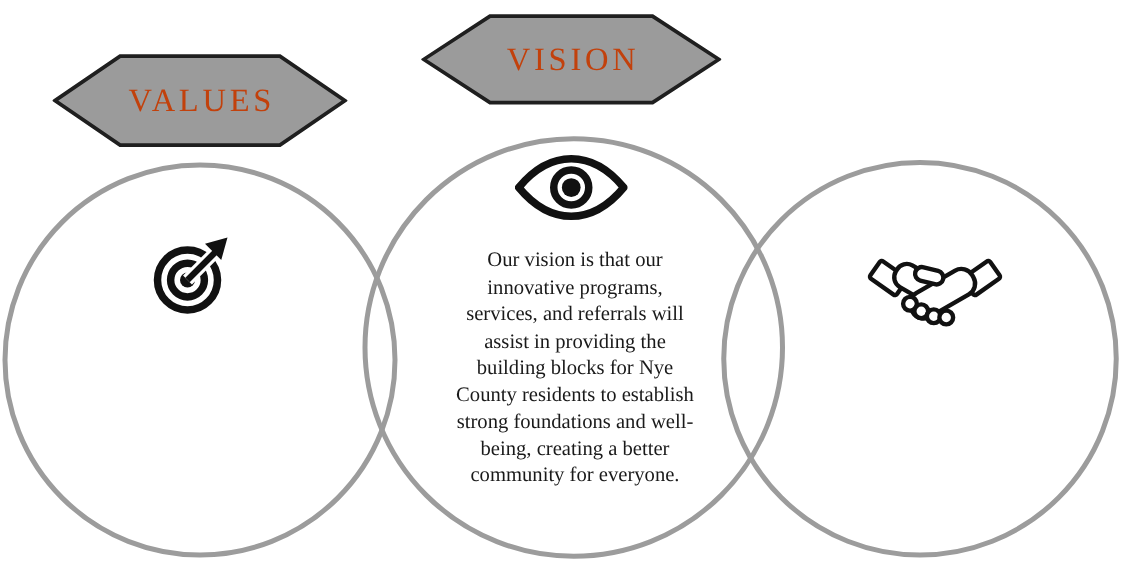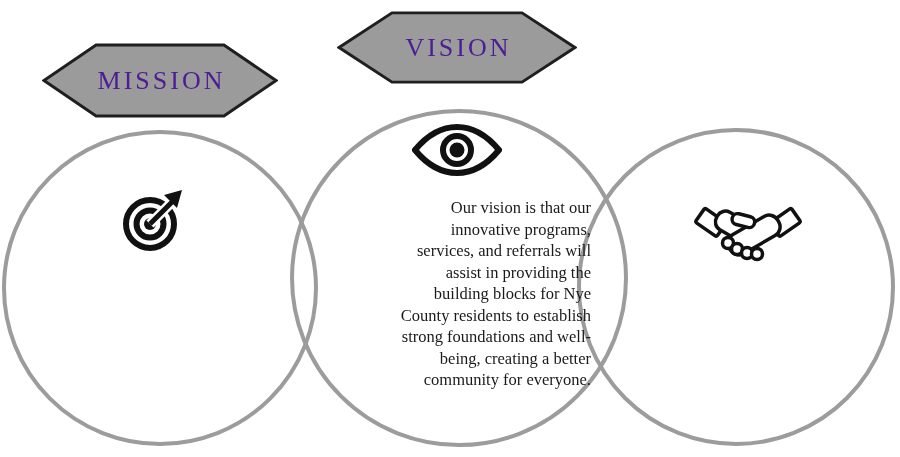--- a/index.html
+++ b/index.html
@@ -10,54 +10,54 @@
   
   .ring{position:absolute;border:4px solid #9c9c9c;border-radius:50%;box-sizing:border-box;background:transparent;}
   .ring.mission{left:2px;top:130px;width:316px;height:316px;}
   .ring.vision{left:290px;top:109px;width:338px;height:338px;}
   .ring.values{left:577px;top:128px;width:318px;height:318px;}
   
   .hex{position:absolute;}
   .hex svg{position:absolute;left:0;top:0;width:100%;height:100%;}
   .hex .hex-label{
     position:absolute;inset:0;display:flex;align-items:center;justify-content:center;
-    color:#4c1d95;font-size:26px;letter-spacing:3px;padding-left:3px;
+    color:#c2410c;font-size:26px;letter-spacing:3px;padding-left:3px;
   }
   .hex.mission{left:42px;top:43px;width:236px;height:75px;}
   .hex.vision{left:337px;top:11px;width:240px;height:73px;}
   .hex.values{left:630px;top:42px;width:230px;height:75px;}
   
   .icon{position:absolute;}
   .icon svg{display:block;width:100%;height:100%;}
   .icon.target{left:122px;top:188px;width:64px;height:64px;}
   .icon.eye{left:412px;top:123px;width:90px;height:54px;}
   .icon.handshake{left:692px;top:202px;width:112px;height:66px;}
   
   .body-text{
     position:absolute;text-align:center;white-space:pre-line;
     font-size:16.5px;line-height:21.5px;
   }
   .body-text.mission{left:43px;top:271px;width:234px;}
-  .body-text.vision{left:329px;top:197px;width:262px;text-align:right;}
+  .body-text.vision{left:329px;top:197px;width:262px;}
   .body-text.values{left:620px;top:287px;width:240px;}
 </style>
 </head>
 <body>
 
 <div class="canvas">
 
   <div class="ring mission"></div>
   <div class="ring vision"></div>
   <div class="ring values"></div>
 
   <div class="hex mission">
     <svg viewBox="0 0 240 76" preserveAspectRatio="none">
       <polygon points="2,38 55,2 185,2 238,38 185,74 55,74" fill="#9b9b9b" stroke="#1f1f1f" stroke-width="3"></polygon>
     </svg>
-    <span class="hex-label">MISSION</span>
+    <span class="hex-label">VALUES</span>
   </div>
 
   <div class="hex vision">
     <svg viewBox="0 0 240 76" preserveAspectRatio="none">
       <polygon points="2,38 55,2 185,2 238,38 185,74 55,74" fill="#9b9b9b" stroke="#1f1f1f" stroke-width="3"></polygon>
     </svg>
     <span class="hex-label">VISION</span>
   </div>
 
 

